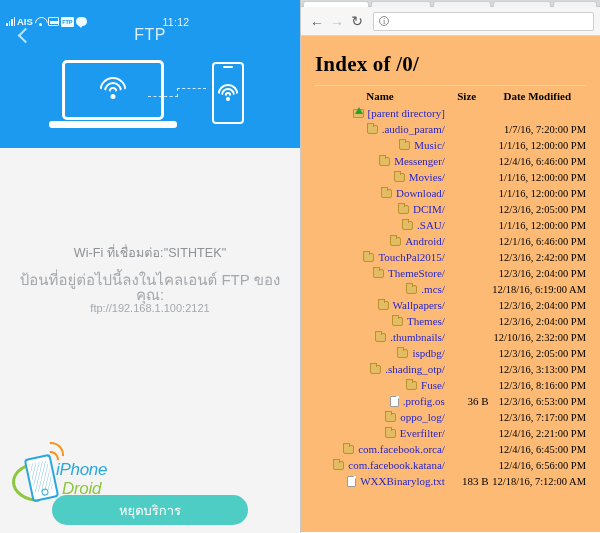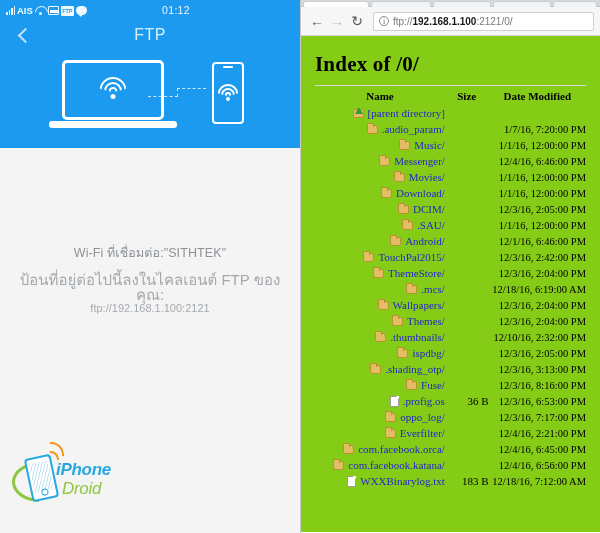--- a/index.html
+++ b/index.html
@@ -18,21 +18,21 @@
     background: #f4f4f4;
     overflow: hidden;
   }
   .blue-area {
     position: absolute; left: 0; top: 0; width: 300px; height: 148px;
     background: #1b9af0;
   }
   
   .status-bar {
     position: absolute; left: 0; top: 0; width: 352px; height: 18px;
-    display: flex; align-items: flex-end; color: #e8f4fd;
+    display: flex; align-items: flex-start; color: #e8f4fd;
     font-size: 10px; padding: 16px 6px;
   }
   .sb-left { display: flex; align-items: center; gap: 2px; }
   .sig-bars { display: flex; align-items: flex-end; gap: 1px; height: 9px; }
   .sig-bars i { display: block; width: 1.5px; background: #eaf5fe; }
   .sig-bars i:nth-child(1){height:3px}
   .sig-bars i:nth-child(2){height:5px}
   .sig-bars i:nth-child(3){height:7px}
   .sig-bars i:nth-child(4){height:9px}
   .carrier { font-size: 9.5px; letter-spacing: 0; color: #effaff; font-weight: 600; }
@@ -203,21 +203,21 @@
   .wm-phone::before {
     content:""; position:absolute; left:2px; top:4px; right:2px; height:29px;
     background: repeating-linear-gradient(115deg, #bfe3f5 0 1px, #ffffff 1px 3px);
   }
   .wm-phone::after {
     content:""; position:absolute; left:50%; bottom:2px; transform:translateX(-50%);
     width:5px; height:5px; border:1.5px solid #29a8df; border-radius:50%;
   }
   .wm-text-1 {
     position: absolute; left: 44px; top: 12px;
-    font-size: 17px; font-style: italic; font-weight: bold; color: #29a8df;
+    font-size: 17px; font-style: italic; font-weight: normal; color: #29a8df;
     font-family: "Liberation Sans", sans-serif; letter-spacing: -.3px; text-align: right;
   }
   .wm-text-2 {
     position: absolute; left: 50px; top: 31px;
     font-size: 17px; font-style: italic; font-weight: normal; color: #8dc63f;
     font-family: "Liberation Sans", sans-serif; letter-spacing: -.3px;
   }
 
   
   .stop-btn {
@@ -265,21 +265,21 @@
     color: #6b6b6b; font-size: 8px; line-height: 9px; text-align: center;
     flex: none; font-family: "Liberation Serif", serif;
   }
   .url-text { font-size: 10px; white-space: nowrap; font-family: "Liberation Sans", sans-serif; }
   .url-scheme { color: #7a7a7a; }
   .url-host { color: #1a1a1a; font-weight: bold; }
   .url-path { color: #7a7a7a; }
 
   .page {
     padding: 10px 14px 16px 14px; height: calc(533px - 37px); overflow: hidden;
-    background: #84cc16;
+    background: #fdba74;
   }
   .page-title {
     font-family: "Liberation Serif", serif; font-size: 21px; font-weight: bold;
     color: #000; margin: 6px 0 8px 0; letter-spacing: .2px;
   }
   .hr { height: 1px; background: #d8d8d8; margin: 0 0 3px 0; }
 
   table.listing { width: 100%; border-collapse: collapse;
     font-family: "Liberation Serif", serif; font-size: 11px; }
   table.listing th {
@@ -340,21 +340,21 @@
             <i></i>
             <i></i>
             <i></i>
         </span>
         <span class="carrier">AIS</span>
         <span class="sb-icon wifi-sm"></span>
         <span class="sb-icon box-ic"></span>
         <span class="sb-icon ftp-ic">FTP</span>
         <span class="sb-icon chat-ic"></span>
       </div>
-      <div class="sb-time">01:12</div>
+      <div class="sb-time">11:12</div>
       <div class="sb-right">
         <span class="battery">
             <i></i>
           </span>
       </div>
     </div>
 
     <div class="app-bar">
       <div class="back-btn">
         <span class="back-chev"></span>
@@ -399,39 +399,39 @@
       <div class="wm-swoosh"></div>
       <div class="wm-arcs">
         <span class="a1"></span>
           <span class="a2"></span>
       </div>
       <div class="wm-phone"></div>
       <div class="wm-text-1">iPhone</div>
       <div class="wm-text-2">Droid</div>
     </div>
 
+    <button class="stop-btn">หยุดบริการ</button>
   </div>
 
   <div id="browser-panel">
 
     <div class="tab-strip">
       <div class="tb t1"></div>
       <div class="tb t2"></div>
       <div class="tb t3"></div>
       <div class="tb t4"></div>
       <div class="tb t5"></div>
     </div>
 
     <div class="nav-bar">
       <div class="nav-btn">←</div>
       <div class="nav-btn disabled">→</div>
       <div class="nav-btn">↻</div>
       <div class="omnibox">
         <span class="info-circle">i</span>
-        <span class="url-text"><span class="url-scheme">ftp://</span><span class="url-host">192.168.1.100</span><span class="url-path">:2121/0/</span></span>
       </div>
     </div>
 
     <div class="page">
       <div class="page-title">Index of /0/</div>
       <div class="hr"></div>
       <table class="listing">
         <thead>
           <tr>
             <th class="c-name">Name</th>

